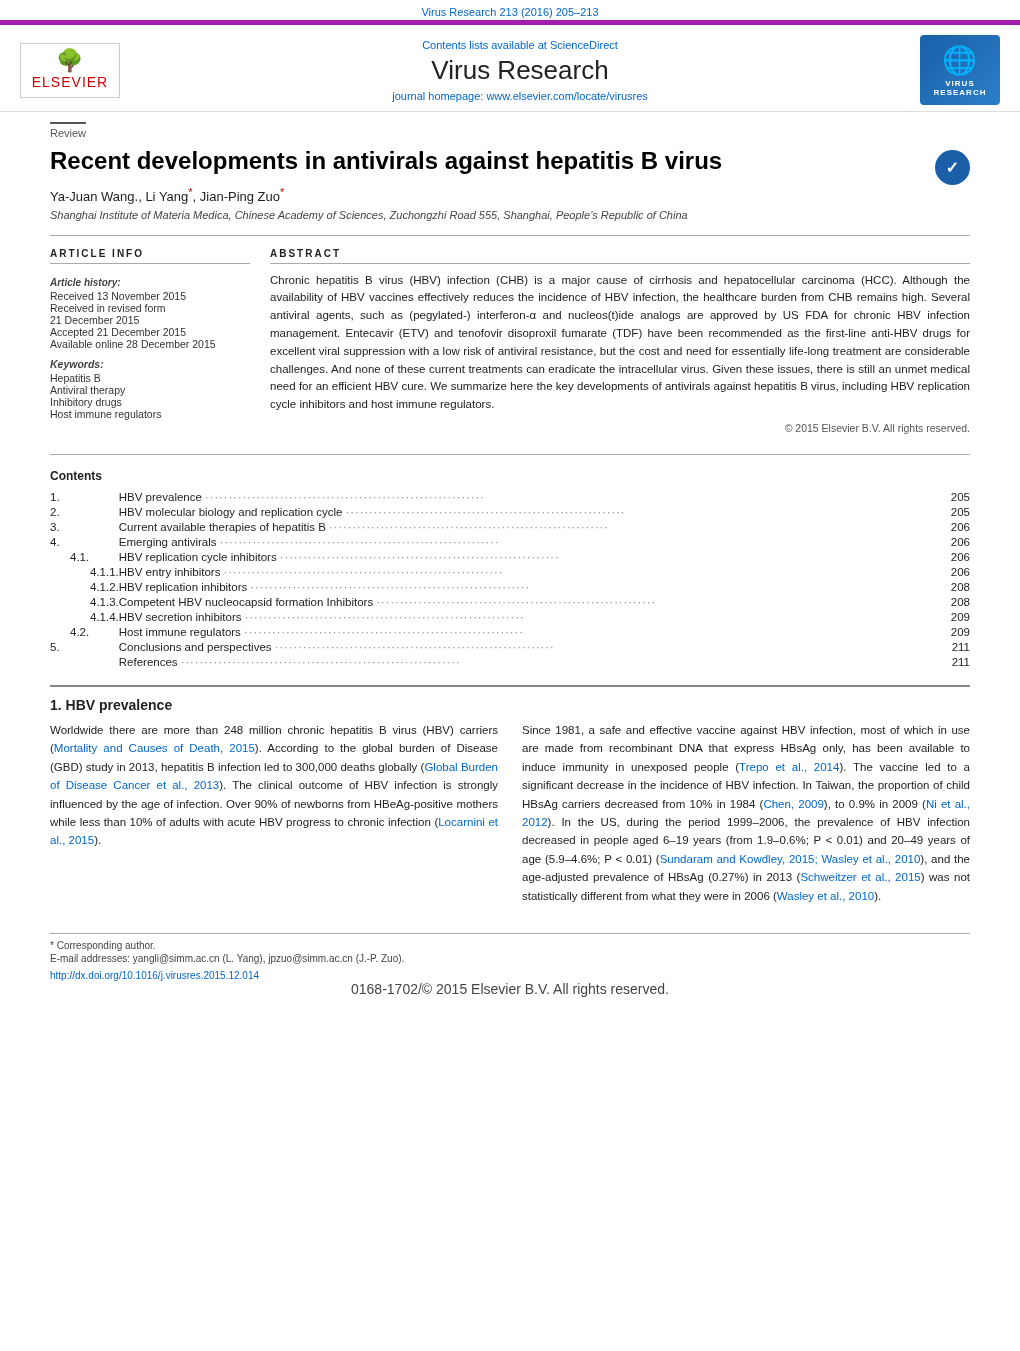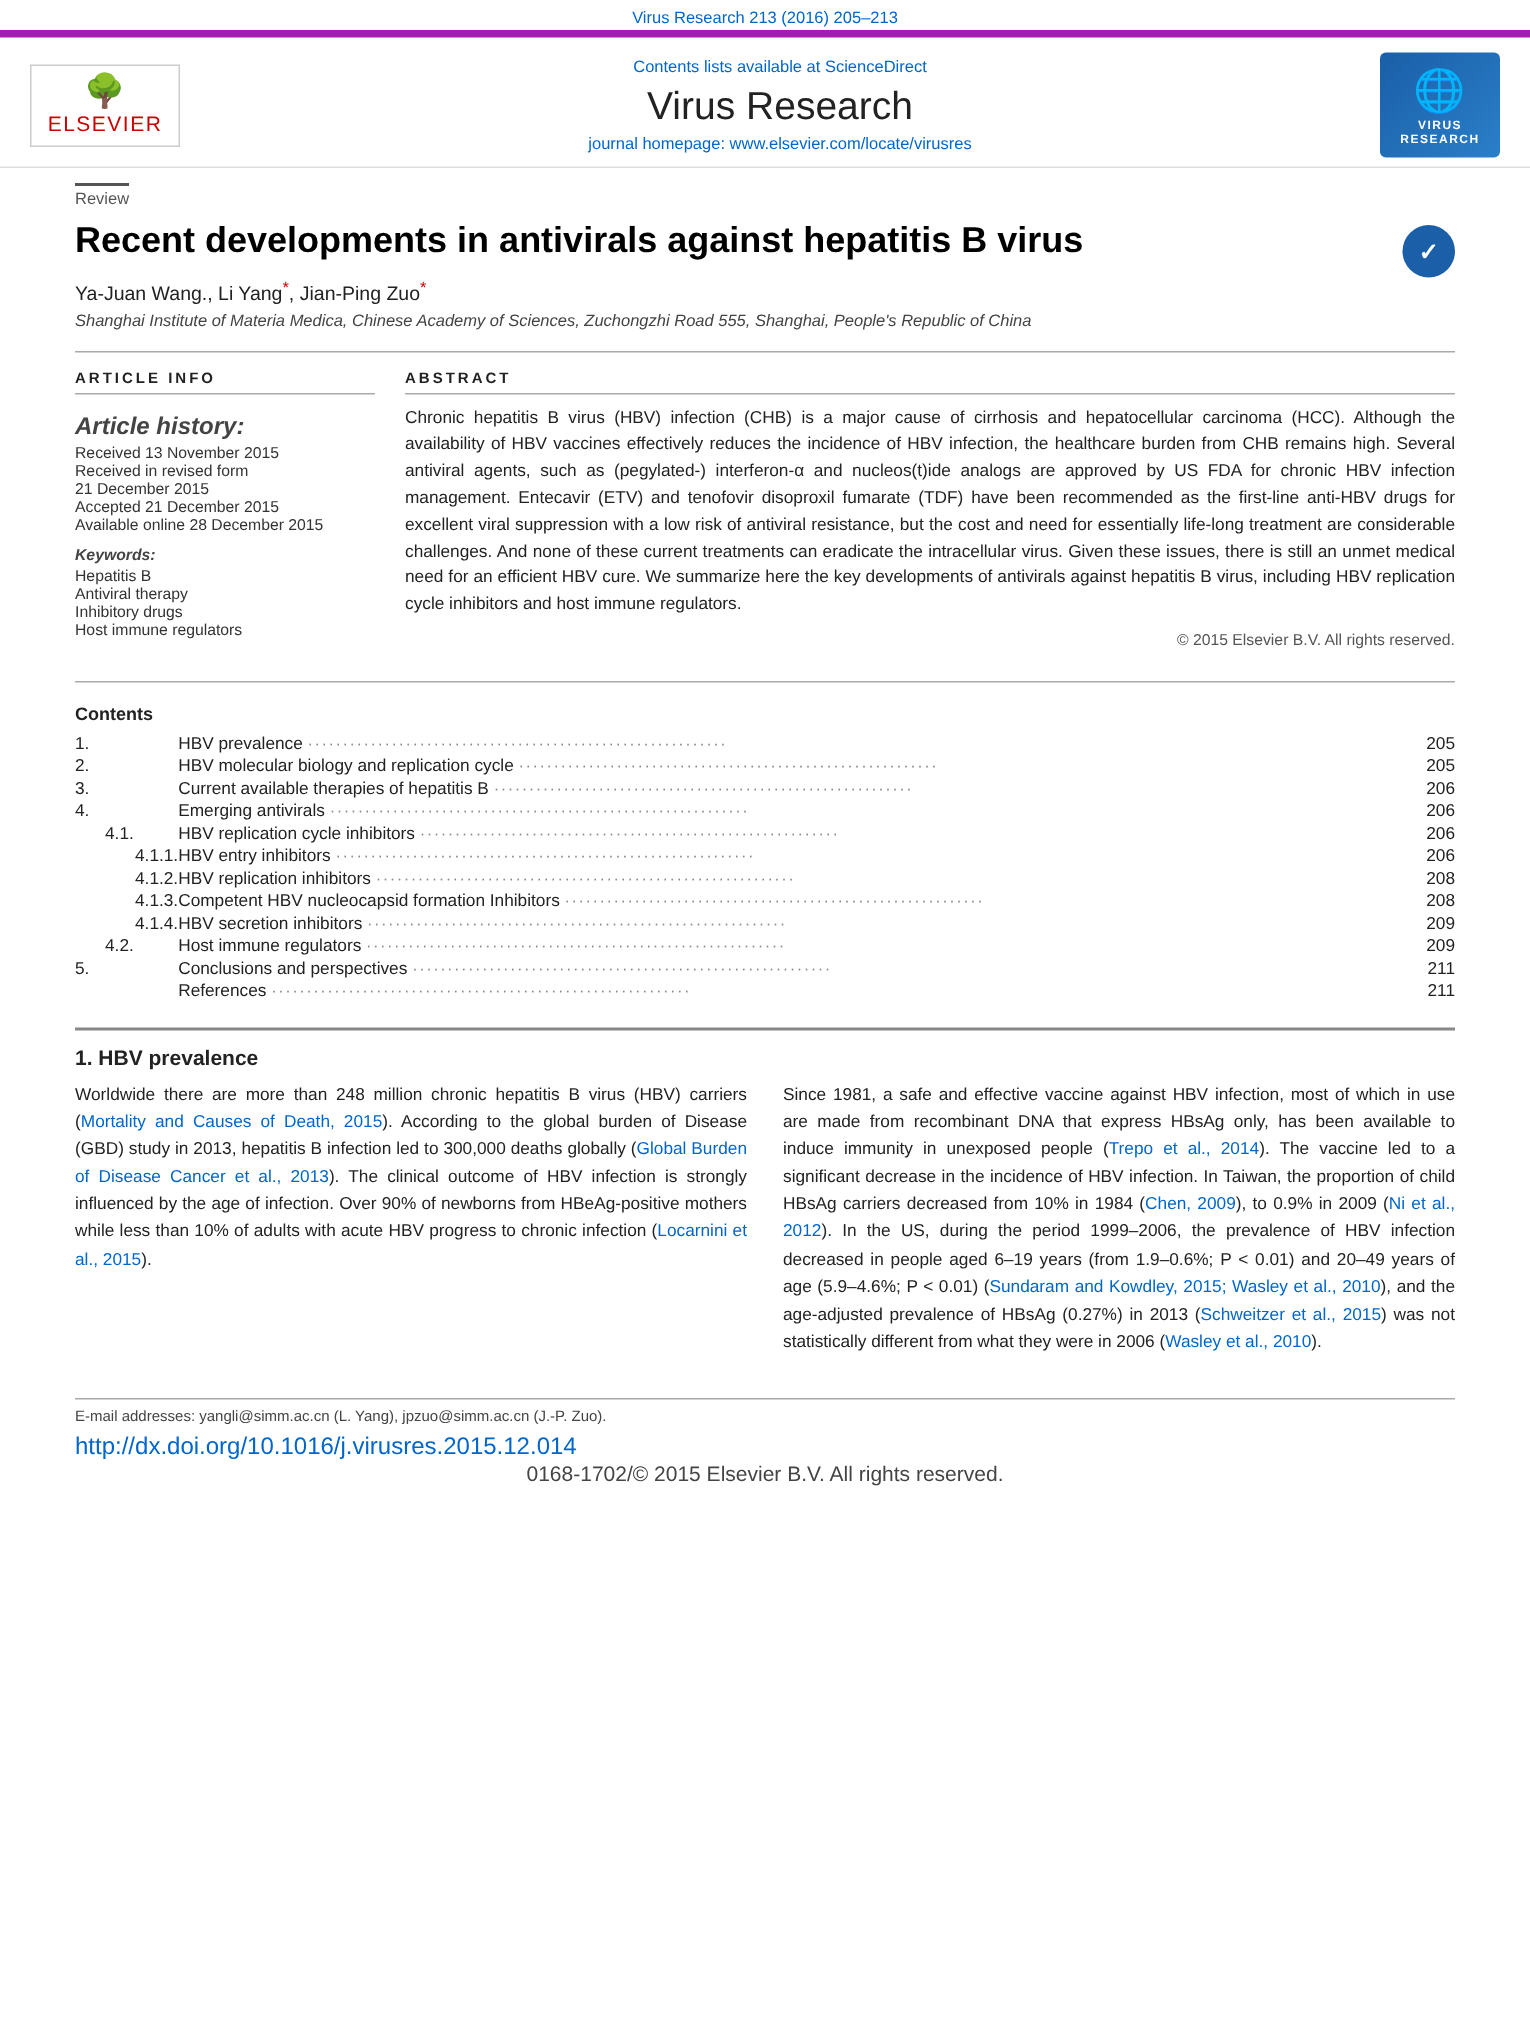--- a/index.html
+++ b/index.html
@@ -171,21 +171,21 @@
       color: #222;
       margin-bottom: 13px;
       border-bottom: 1px solid #aaa;
       padding-bottom: 4px;
     }
     .article-info .info-block {
       margin-bottom: 8px;
     }
     .article-info .info-label {
       font-style: italic;
-      font-size: 16px;
+      font-size: 10px;
       color: #444;
       font-weight: bold;
       margin-bottom: 2px;
     }
     .article-info .info-value {
       font-size: 10.5px;
       color: #333;
     }
     .keywords-section .kw-label {
       font-style: italic;
@@ -295,21 +295,21 @@
       margin-top: 20px;
       padding-top: 6px;
       font-size: 10px;
       color: #444;
     }
     .footnote-area .fn-line {
       margin-bottom: 2px;
     }
     .doi-area {
       margin-top: 6px;
-      font-size: 16px;
+      font-size: 10px;
       color: #0066cc;
     }
     .issn-line {
       font-size: 14px;
       color: #444;
       text-align: center;
     }
   </style>
 </head>
 <body>
@@ -505,20 +505,23 @@
     <div class="body-col">
       <p>
         Since 1981, a safe and effective vaccine against HBV infection, most of which in use are made from recombinant DNA that express HBsAg only, has been available to induce immunity in unexposed people (<span class="ref-link">Trepo et al., 2014</span>). The vaccine led to a significant decrease in the incidence of HBV infection. In Taiwan, the proportion of child HBsAg carriers decreased from 10% in 1984 (<span class="ref-link">Chen, 2009</span>), to 0.9% in 2009 (<span class="ref-link">Ni et al., 2012</span>). In the US, during the period 1999–2006, the prevalence of HBV infection decreased in people aged 6–19 years (from 1.9–0.6%; P &lt; 0.01) and 20–49 years of age (5.9–4.6%; P &lt; 0.01) (<span class="ref-link">Sundaram and Kowdley, 2015; Wasley et al., 2010</span>), and the age-adjusted prevalence of HBsAg (0.27%) in 2013 (<span class="ref-link">Schweitzer et al., 2015</span>) was not statistically different from what they were in 2006 (<span class="ref-link">Wasley et al., 2010</span>).
       </p>
     </div>
   </div>
 
   
   <div class="footnote-area">
     <div class="fn-line">
+      <span>* Corresponding author.</span>
+    </div>
+    <div class="fn-line">
       <span>E-mail addresses:</span>
       <span class="ref-link">yangli@simm.ac.cn</span>
       <span> (L. Yang),</span>
       <span class="ref-link">jpzuo@simm.ac.cn</span>
       <span> (J.-P. Zuo).</span>
     </div>
     <div class="doi-area">
       <span class="ref-link">http://dx.doi.org/10.1016/j.virusres.2015.12.014</span>
     </div>
     <div class="issn-line">0168-1702/© 2015 Elsevier B.V. All rights reserved.</div>

